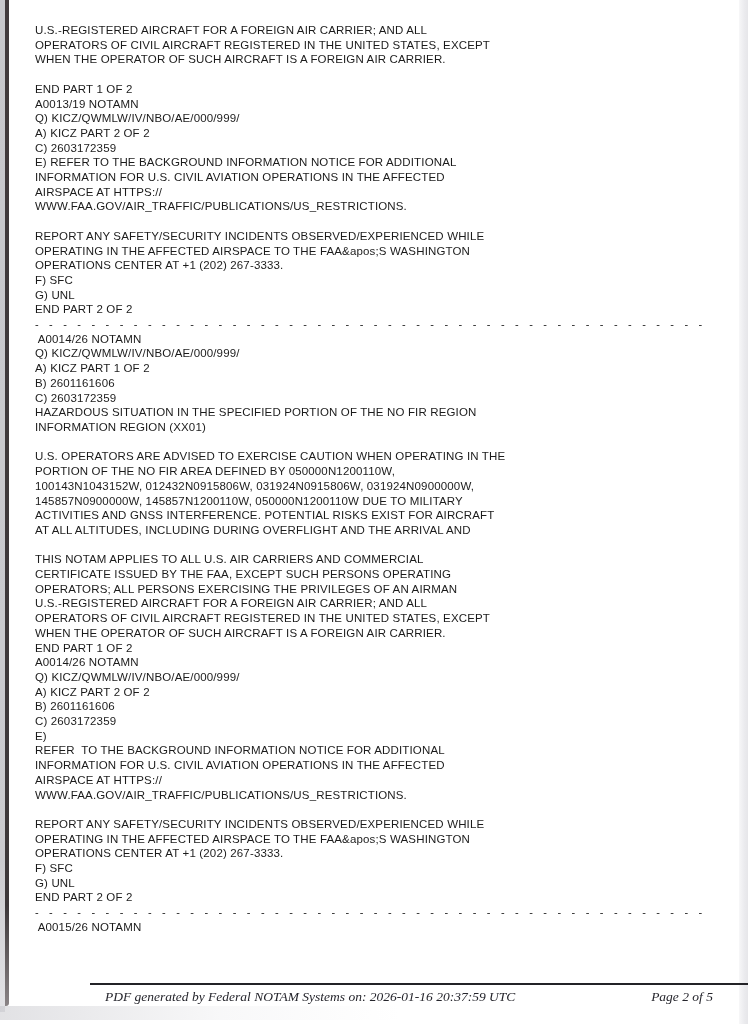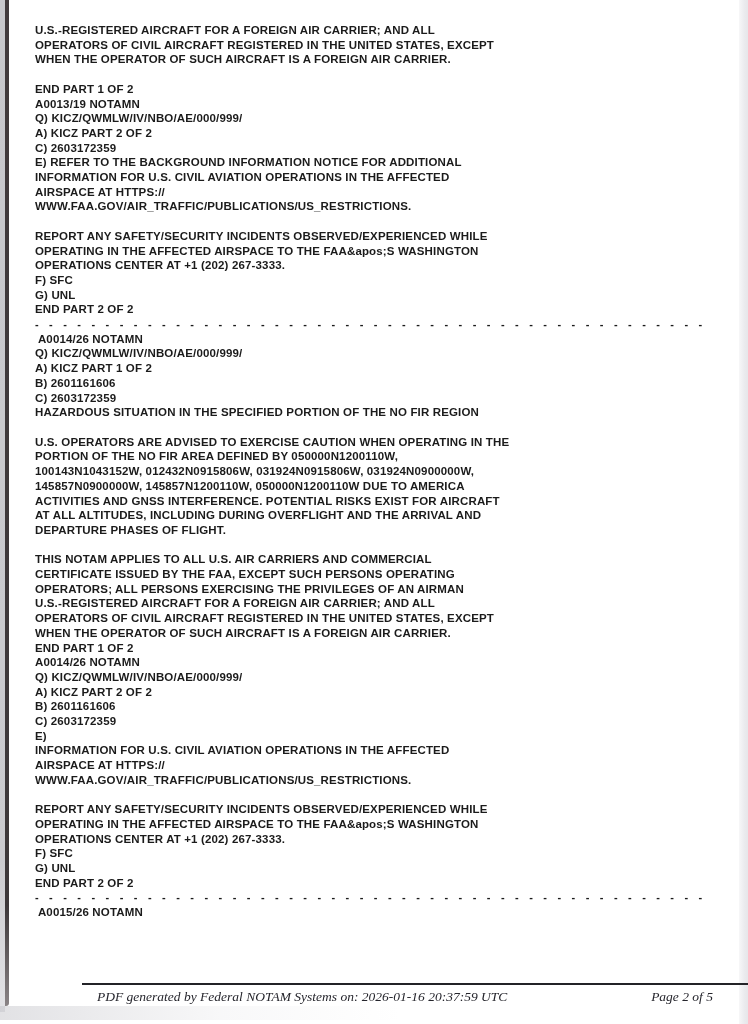--- a/index.html
+++ b/index.html
@@ -43,36 +43,36 @@
   
   .doc-body {
     position: absolute;
     left: 35px;
     top: 23px;
     right: 16px;
     color: #1b1b1b;
     font-size: 11.5px;
     line-height: 14.7px;
     letter-spacing: 0.15px;
-    font-weight: 700;
+    font-weight: 400;
   }
   .line {
     white-space: pre;
     min-height: 14.7px;
   }
   .line.sep {
     word-spacing: 7.4px;
     letter-spacing: 0;
     font-size: 11px;
     overflow: hidden;
   }
   
   .footer {
     position: absolute;
-    left: 4px; right: 0;
+    left: 12px; right: 0;
     top: 983px;
     padding-left: 48px;
   }
   .footer-rule {
     margin-left: 30px;
     width: 701px;
     height: 2px;
     background: #232327;
   }
   .footer-row {
@@ -116,42 +116,43 @@
       <div class="line">F) SFC</div>
       <div class="line">G) UNL</div>
       <div class="line">END PART 2 OF 2</div>
       <div class="line sep">- - - - - - - - - - - - - - - - - - - - - - - - - - - - - - - - - - - - - - - - - - - - - - - -</div>
       <div class="line"> A0014/26 NOTAMN</div>
       <div class="line">Q) KICZ/QWMLW/IV/NBO/AE/000/999/</div>
       <div class="line">A) KICZ PART 1 OF 2</div>
       <div class="line">B) 2601161606</div>
       <div class="line">C) 2603172359</div>
       <div class="line">HAZARDOUS SITUATION IN THE SPECIFIED PORTION OF THE NO FIR REGION</div>
+      <div class="line">INFORMATION REGION (XX01)</div>
       <div class="line">&nbsp;</div>
       <div class="line">U.S. OPERATORS ARE ADVISED TO EXERCISE CAUTION WHEN OPERATING IN THE</div>
       <div class="line">PORTION OF THE NO FIR AREA DEFINED BY 050000N1200110W,</div>
       <div class="line">100143N1043152W, 012432N0915806W, 031924N0915806W, 031924N0900000W,</div>
-      <div class="line">145857N0900000W, 145857N1200110W, 050000N1200110W DUE TO AMERICA</div>
+      <div class="line">145857N0900000W, 145857N1200110W, 050000N1200110W DUE TO MILITARY</div>
       <div class="line">ACTIVITIES AND GNSS INTERFERENCE. POTENTIAL RISKS EXIST FOR AIRCRAFT</div>
       <div class="line">AT ALL ALTITUDES, INCLUDING DURING OVERFLIGHT AND THE ARRIVAL AND</div>
-      <div class="line">DEPARTURE PHASES OF FLIGHT.</div>
       <div class="line">&nbsp;</div>
       <div class="line">THIS NOTAM APPLIES TO ALL U.S. AIR CARRIERS AND COMMERCIAL</div>
       <div class="line">CERTIFICATE ISSUED BY THE FAA, EXCEPT SUCH PERSONS OPERATING</div>
       <div class="line">OPERATORS; ALL PERSONS EXERCISING THE PRIVILEGES OF AN AIRMAN</div>
       <div class="line">U.S.-REGISTERED AIRCRAFT FOR A FOREIGN AIR CARRIER; AND ALL</div>
       <div class="line">OPERATORS OF CIVIL AIRCRAFT REGISTERED IN THE UNITED STATES, EXCEPT</div>
       <div class="line">WHEN THE OPERATOR OF SUCH AIRCRAFT IS A FOREIGN AIR CARRIER.</div>
       <div class="line">END PART 1 OF 2</div>
       <div class="line">A0014/26 NOTAMN</div>
       <div class="line">Q) KICZ/QWMLW/IV/NBO/AE/000/999/</div>
       <div class="line">A) KICZ PART 2 OF 2</div>
       <div class="line">B) 2601161606</div>
       <div class="line">C) 2603172359</div>
       <div class="line">E)</div>
+      <div class="line">REFER  TO THE BACKGROUND INFORMATION NOTICE FOR ADDITIONAL</div>
       <div class="line">INFORMATION FOR U.S. CIVIL AVIATION OPERATIONS IN THE AFFECTED</div>
       <div class="line">AIRSPACE AT HTTPS://</div>
       <div class="line">WWW.FAA.GOV/AIR_TRAFFIC/PUBLICATIONS/US_RESTRICTIONS.</div>
       <div class="line">&nbsp;</div>
       <div class="line">REPORT ANY SAFETY/SECURITY INCIDENTS OBSERVED/EXPERIENCED WHILE</div>
       <div class="line">OPERATING IN THE AFFECTED AIRSPACE TO THE FAA&amp;apos;S WASHINGTON</div>
       <div class="line">OPERATIONS CENTER AT +1 (202) 267-3333.</div>
       <div class="line">F) SFC</div>
       <div class="line">G) UNL</div>
       <div class="line">END PART 2 OF 2</div>

